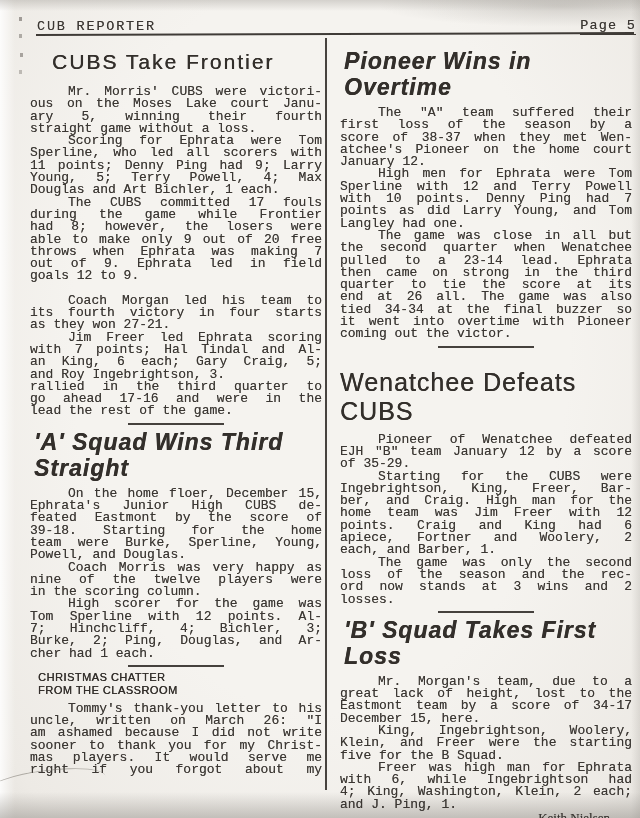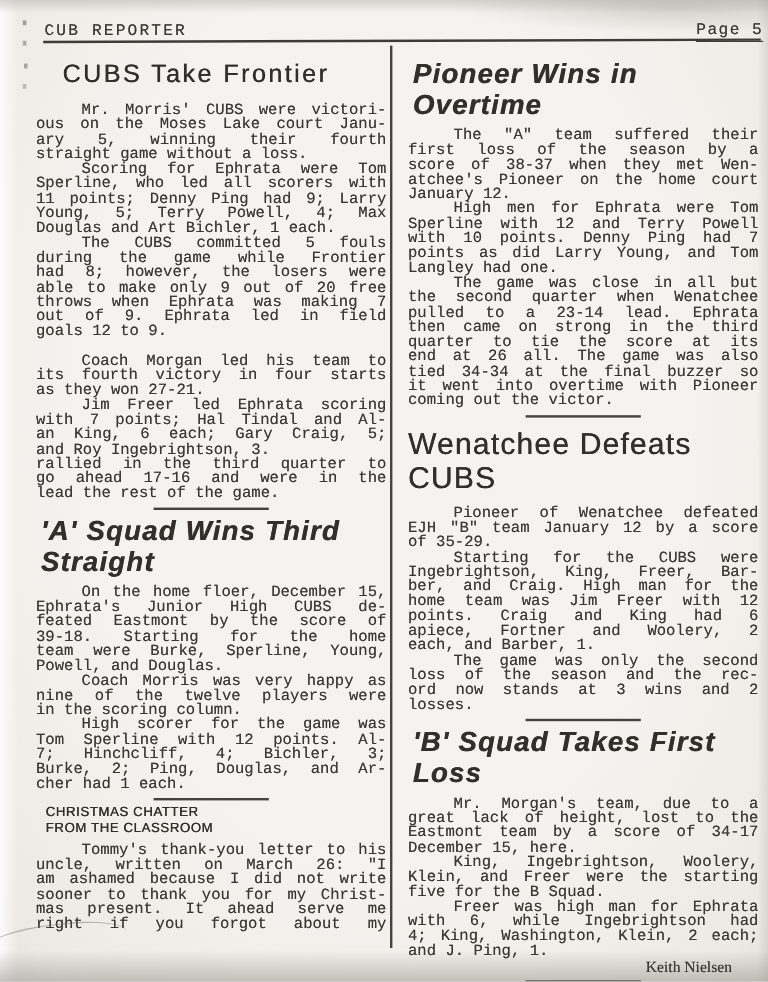--- a/index.html
+++ b/index.html
@@ -25,21 +25,21 @@
     border-top:1px solid rgba(112,107,100,.5);border-radius:50% / 14px;transform:rotate(-7deg);}
   .header-left{position:absolute;left:37px;top:19px;font-size:13.5px;letter-spacing:1.8px;}
   .header-right{position:absolute;right:4px;top:18px;font-size:13.5px;letter-spacing:1.2px;border-bottom:1px solid #3f3b37;padding-bottom:1px;}
   .header-rule{position:absolute;left:36px;right:6px;top:33px;height:2px;background:#3f3b37;transform:rotate(-0.18deg);}
   .v-rule{position:absolute;left:325px;top:38px;width:2px;height:752px;background:#47433f;}
   .col{position:absolute;top:44px;}
   .col-left{left:30px;width:292px;}
   .col-right{left:340px;width:292px;}
   .title{font-family:"Liberation Sans","DejaVu Sans",sans-serif;color:#332f2b;text-shadow:0.3px 0 0 #332f2b;}
   .print-lg{font-size:21px;letter-spacing:2px;margin:2px 0 9px;padding-left:22px;line-height:31px;}
-  .print-md{font-size:25px;letter-spacing:1px;margin:8px 0 8px;line-height:29px;}
+  .print-md{font-size:25px;letter-spacing:1px;margin:20px 0 8px;line-height:29px;}
   .script{font-size:23px;font-style:italic;letter-spacing:1px;margin:4px 0 7px;padding-left:4px;line-height:26px;font-weight:bold;}
   .caps-sm{font-size:11px;letter-spacing:.5px;margin:2px 0 5px;padding-left:8px;line-height:13.5px;}
   .para{margin:0;}
   .line{line-height:12.3px;text-align:justify;text-align-last:justify;}
   .line.first{padding-left:38px;}
   .line.last{text-align-last:left;}
   .gap{height:12px;}
   .divider{width:96px;border-top:2px solid #45413d;margin:5px auto 4px;}
   .signoff{text-align:right;padding-right:22px;line-height:13px;font-family:Liberation Serif, serif;}
 </style>
@@ -63,21 +63,21 @@
         <div class="line last">straight game without a loss.</div>
       </div>
       <div class="para">
         <div class="line first">Scoring for Ephrata were Tom</div>
         <div class="line">Sperline, who led all scorers with</div>
         <div class="line">11 points; Denny Ping had 9; Larry</div>
         <div class="line">Young, 5; Terry Powell, 4; Max</div>
         <div class="line last">Douglas and Art Bichler, 1 each.</div>
       </div>
       <div class="para">
-        <div class="line first">The CUBS committed 5 fouls</div>
+        <div class="line first">The CUBS committed 17 fouls</div>
         <div class="line">during the game while Frontier</div>
         <div class="line">had 8; however, the losers were</div>
         <div class="line">able to make only 9 out of 20 free</div>
         <div class="line">throws when Ephrata was making 7</div>
         <div class="line">out of 9. Ephrata led in field</div>
         <div class="line last">goals 12 to 9.</div>
       </div>
       <div class="gap"></div>
       <div class="para">
         <div class="line first">Coach Morgan led his team to</div>
@@ -122,21 +122,21 @@
       <div class="divider"></div>
       <div class="title caps-sm">
         <div>CHRISTMAS CHATTER</div>
         <div>FROM THE CLASSROOM</div>
       </div>
       <div class="para">
         <div class="line first">Tommy's thank-you letter to his</div>
         <div class="line">uncle, written on March 26: "I</div>
         <div class="line">am ashamed because I did not write</div>
         <div class="line">sooner to thank you for my Christ-</div>
-        <div class="line">mas present. It ahead serve me</div>
+        <div class="line">mas players. It would serve me</div>
         <div class="line">right if you forgot about my</div>
       </div>
     </div>
   <div class="col col-right">
       <div class="title script">
         <div>Pioneer Wins in Overtime</div>
       </div>
       <div class="para">
         <div class="line first">The "A" team suffered their</div>
         <div class="line">first loss of the season by a</div>

